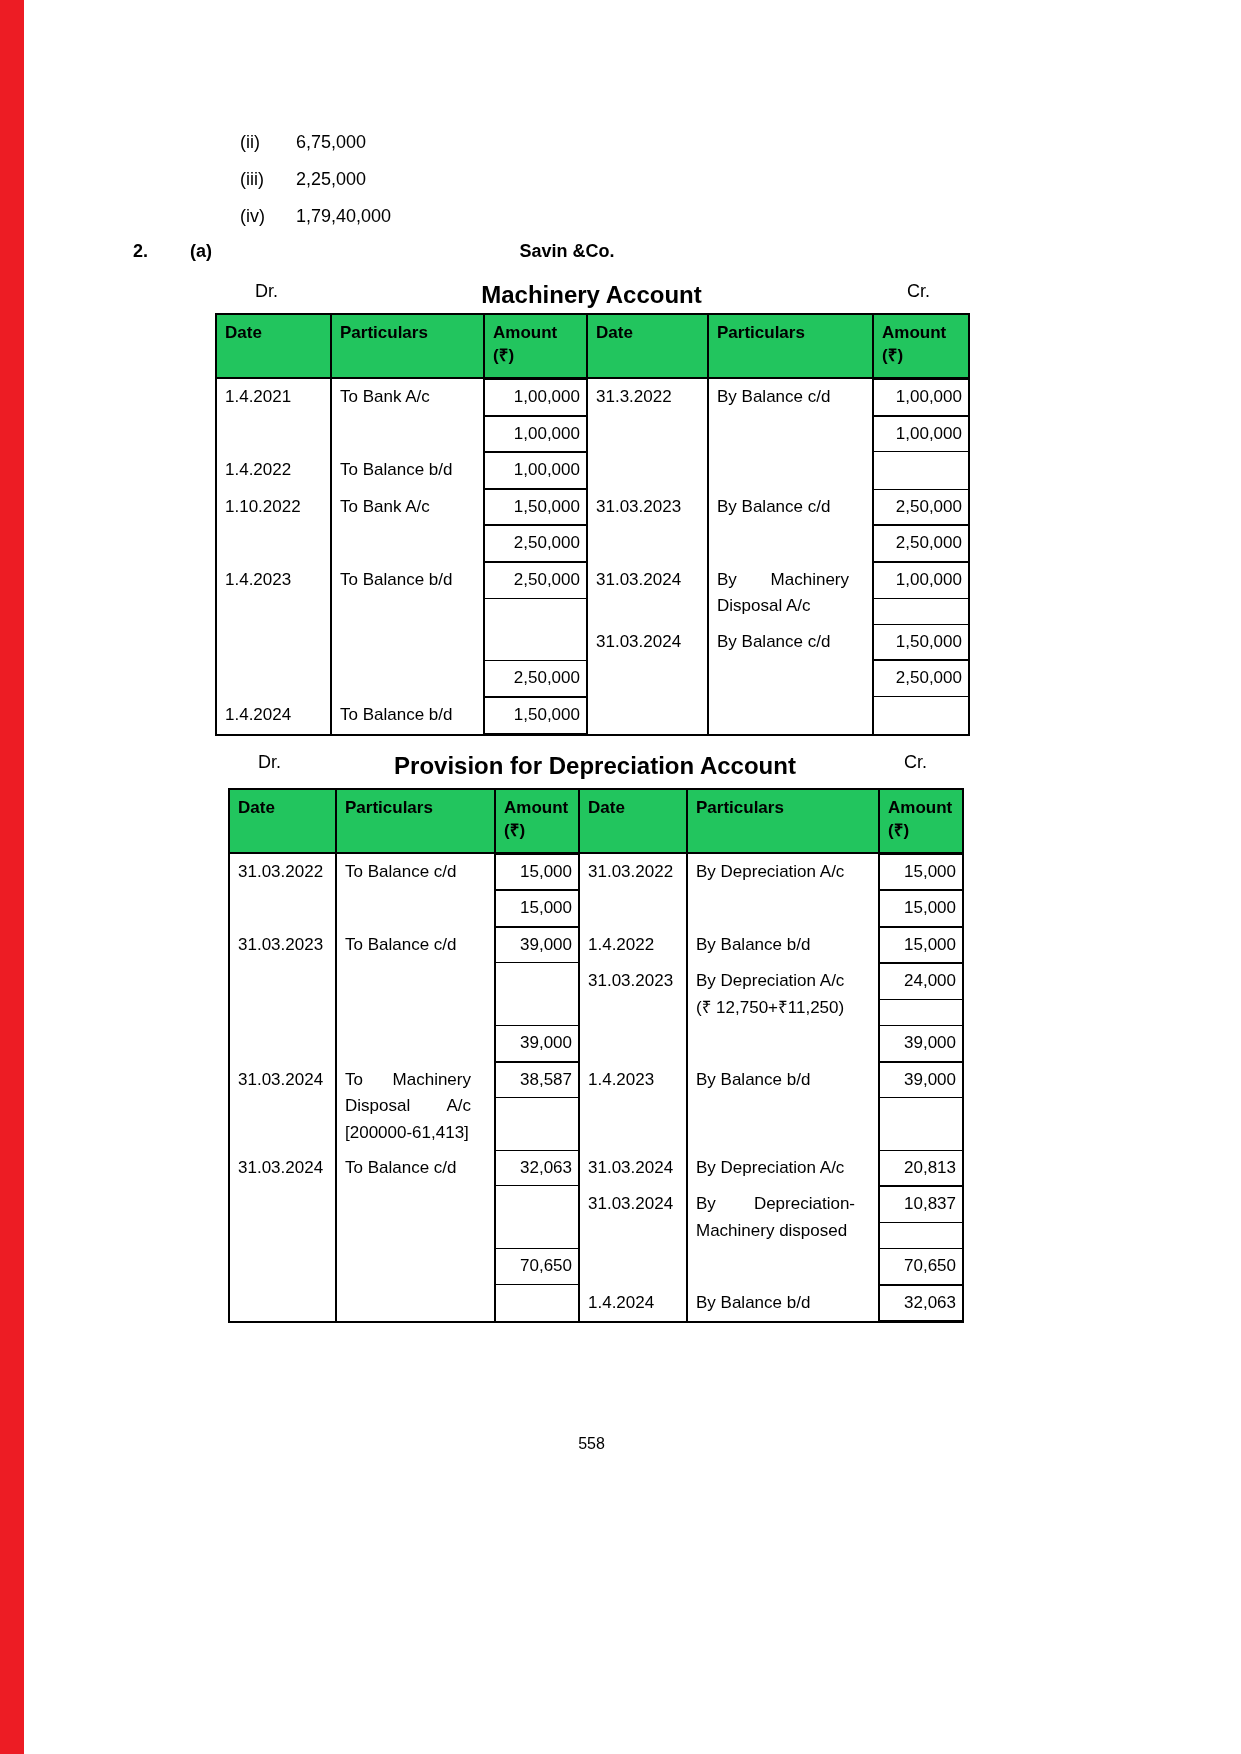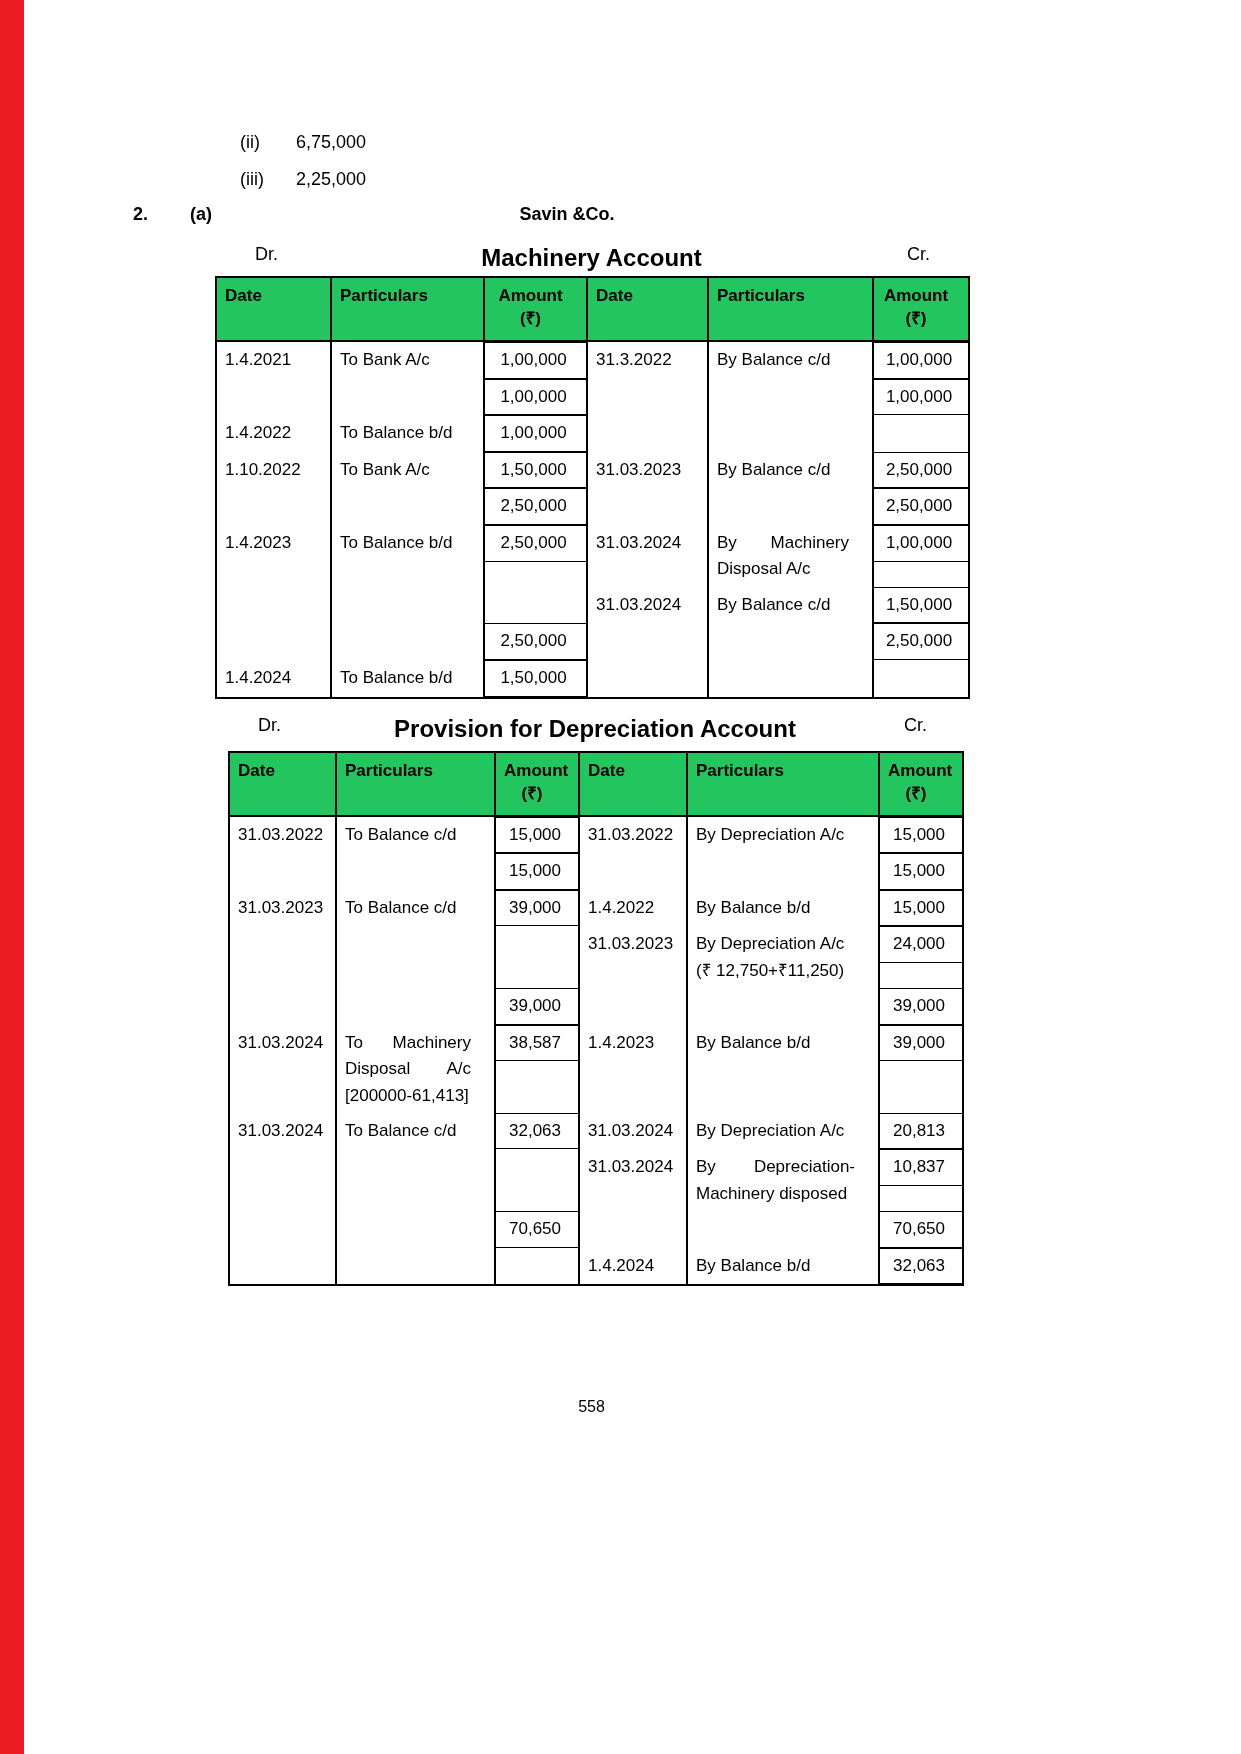--- a/index.html
+++ b/index.html
@@ -59,49 +59,53 @@
   }
   .acct-table th {
     background: #22c55e;
     border-bottom: 2px solid #000;
     text-align: left;
     font-size: 17px;
     padding: 7px 8px 9px 8px;
     line-height: 1.35;
     white-space: pre-line;
   }
-  .acct-table th.h-amt { text-align: center; padding-right: 18px; }
+  .acct-table th.h-amt { text-align: left; padding-right: 18px; }
   td.date { padding: 5px 4px 4px 8px; line-height: 1.55; }
   td.part { padding: 5px 23px 4px 8px; line-height: 1.55; text-align: justify; white-space: pre-line; }
   td.amt  { padding: 0; }
   .amt-box {
     min-height: 32px;
     padding: 5px 6px 5px 2px;
     line-height: 1.45;
     text-align: right;
   }
-  .amt-box.filled { border-top: 1.5px solid #000; border-bottom: 1.5px solid #000; text-align: center; }
+  .amt-box.filled { border-top: 1.5px solid #000; border-bottom: 1.5px solid #000; }
 
   .page-num { margin: 112px 0 0 215px; width: 753px; text-align: center; font-size: 16px; }
 </style>
 </head>
 <body>
 
 <div class="red-strip"></div>
 
 <div class="content">
 
   <div class="list">
     <div class="list-item">
       <span class="marker">(ii)</span>
       <span class="value">6,75,000</span>
     </div>
     <div class="list-item">
       <span class="marker">(iii)</span>
       <span class="value">2,25,000</span>
+    </div>
+    <div class="list-item">
+      <span class="marker">(iv)</span>
+      <span class="value">1,79,40,000</span>
     </div>
   </div>
 
   <div class="q-row">
     <span class="q-num">2.</span>
     <span class="q-part">(a)</span>
     <span class="company">Savin &amp;Co.</span>
   </div>
 
   <div class="acct-head t1">

